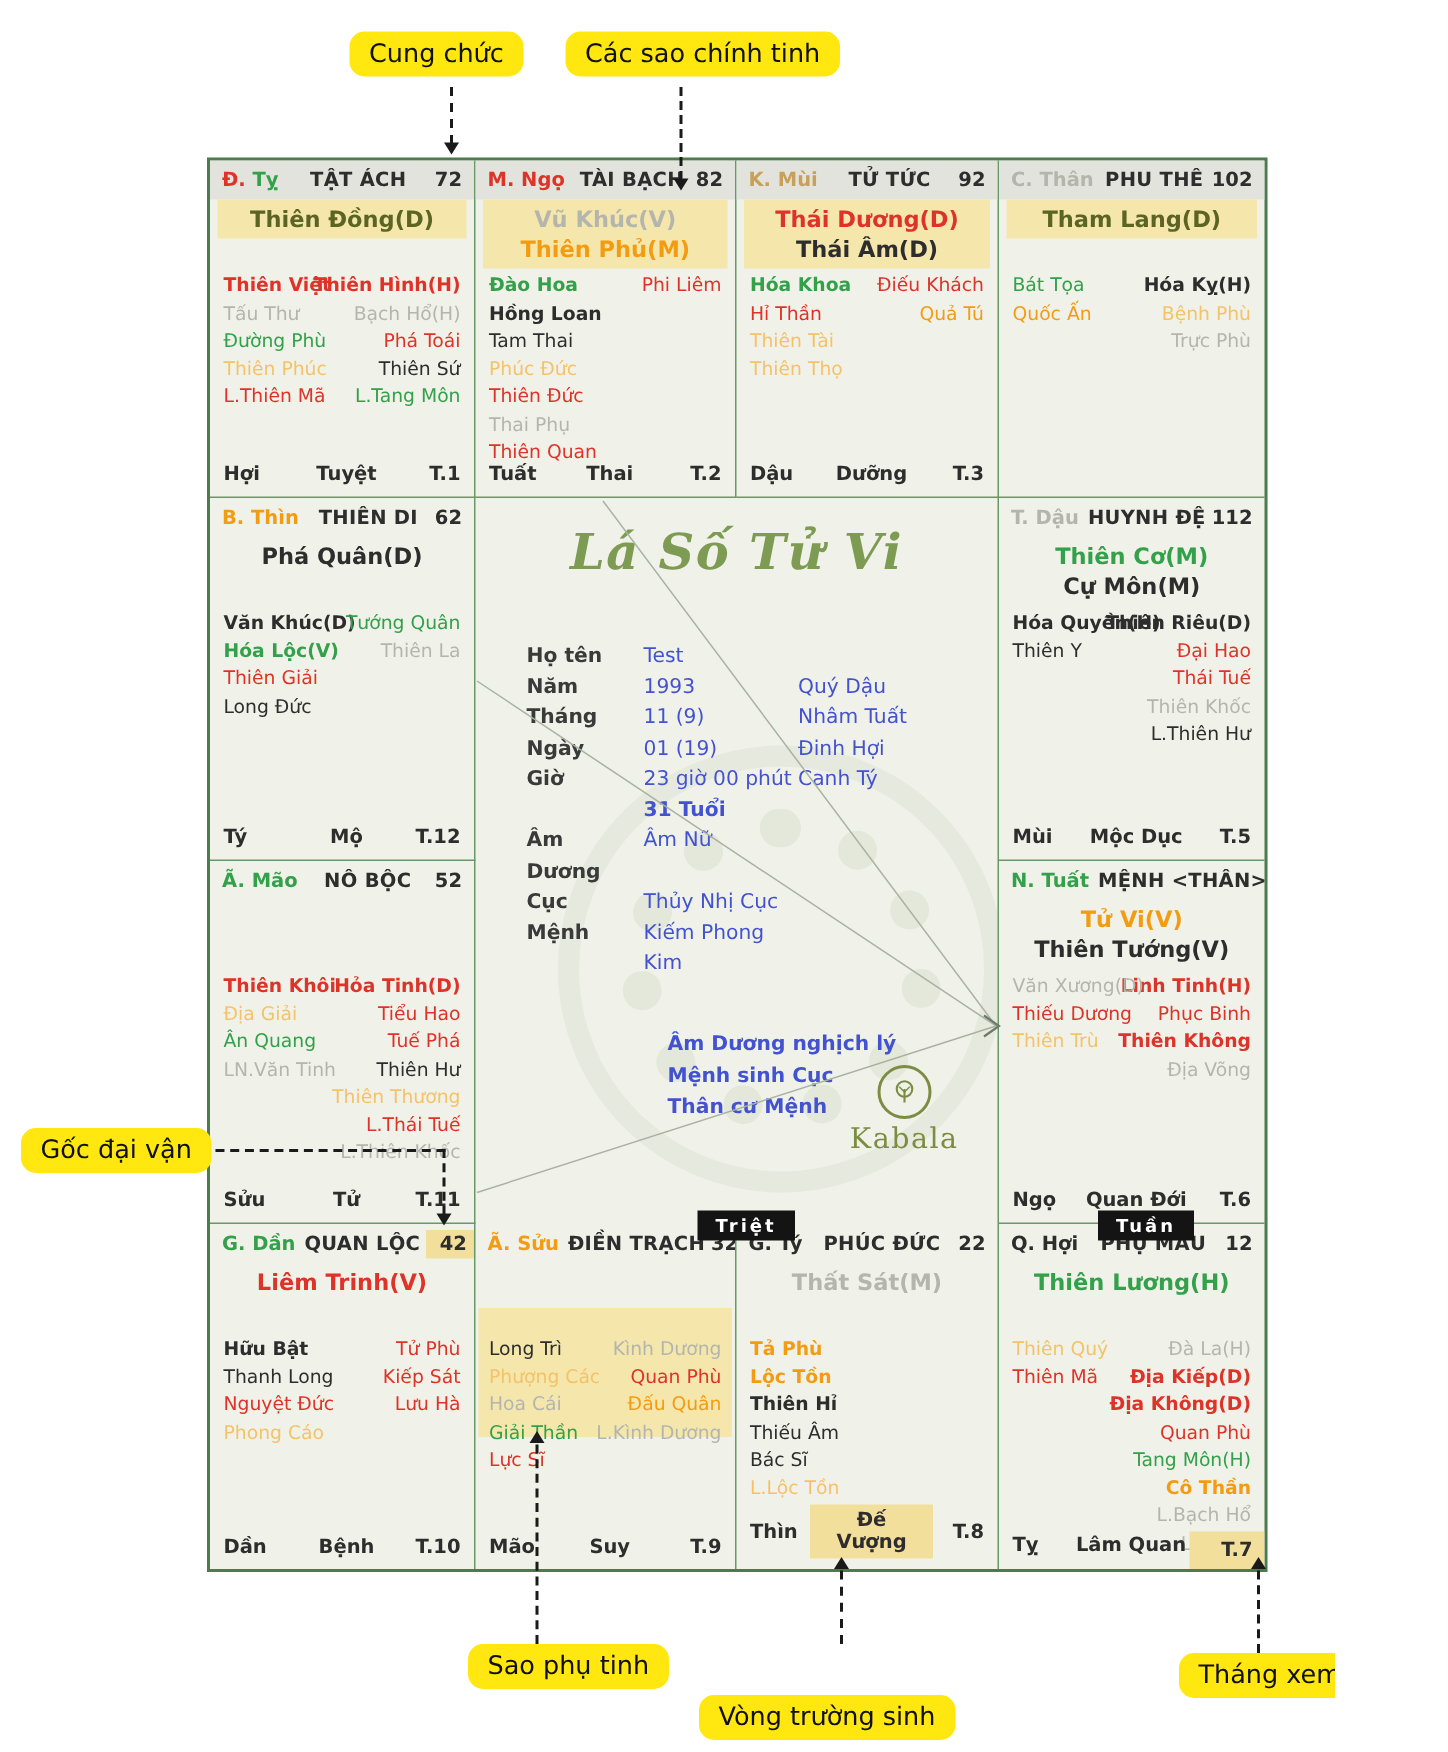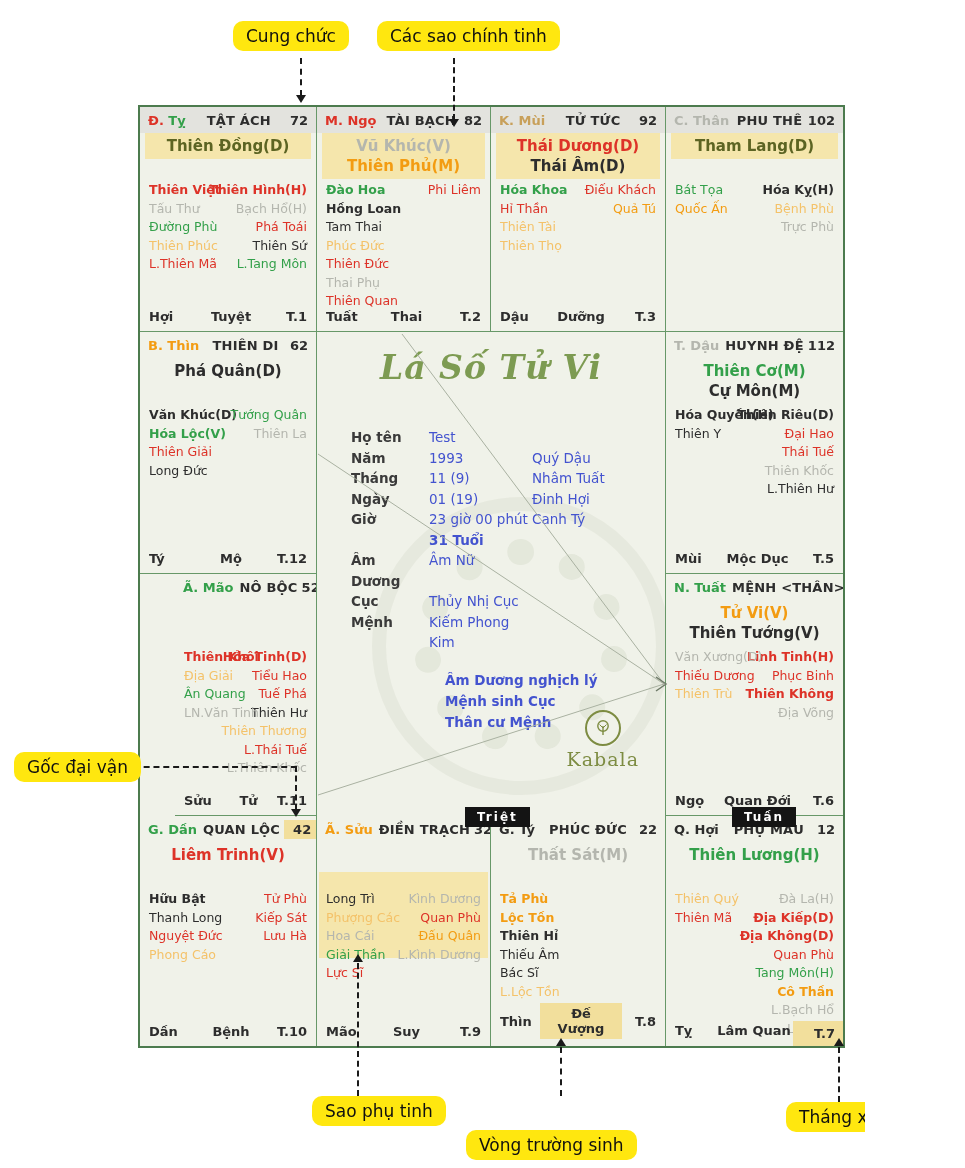--- a/index.html
+++ b/index.html
@@ -1,17 +1,17 @@
 <!DOCTYPE html>
 <html><head>
 <meta charset="utf-8">
 <style>
   html,body{margin:0;padding:0;background:#fff;}
   body{font-family:"DejaVu Sans","Liberation Sans",sans-serif;}
-  .stage{position:relative;width:865px;height:1168px;background:#fff;overflow:hidden;}
+  .stage{position:relative;width:865px;height:1168px;background:#fff;overflow:hidden;padding-left:25px;}
 
   
   .chart{position:absolute;left:138px;top:105px;width:707px;height:943px;
          background:#f0f2e9;border:2px solid #4c7b4e;box-sizing:border-box;}
   .grid{display:grid;width:100%;height:100%;
         grid-template-columns:177px 174px 175px 177px;
         grid-template-rows:225px 242px 242px 230px;}
   .palace{position:relative;border-right:1px solid #679868;border-bottom:1px solid #679868;
           box-sizing:border-box;overflow:hidden;}
   .palace.last-col{border-right:none;}
@@ -62,21 +62,21 @@
            border-radius:50%;border:26px dotted rgba(148,160,124,.12);}
   .cv-title{margin-top:16px;text-align:center;font-family:"DejaVu Serif","Liberation Serif",serif;
             font-style:italic;font-weight:bold;font-size:33px;color:#7d9b52;letter-spacing:1px;}
   .info{position:absolute;left:34px;top:95px;font-size:13.5px;line-height:20.5px;}
   .info-row{display:flex;}
   .info-row.gap{margin-top:18px;}
   .info-row .lab{width:78px;font-weight:600;color:#3a3a3a;}
   .info-row .val{width:103px;color:#4353cf;}
   .info-row .val.b{font-weight:bold;}
   .info-row .ext{color:#4353cf;}
-  .notes{position:absolute;left:128px;top:338px;font-size:13.5px;line-height:21px;
+  .notes{position:absolute;left:128px;top:354px;font-size:13.5px;line-height:21px;
          color:#4353cf;font-weight:bold;}
   .logo{position:absolute;right:26px;bottom:46px;text-align:center;color:#7d8c42;}
   .logo .ring{width:32px;height:32px;border:2px solid #7d8c42;border-radius:50%;
         margin:0 auto 2px;display:flex;align-items:center;justify-content:center;}
   .logo .word{font-family:"DejaVu Serif","Liberation Serif",serif;font-size:19px;letter-spacing:1px;}
 
   .diag{position:absolute;left:0;top:0;z-index:5;pointer-events:none;}
   .diag line{stroke:#a9b1a1;stroke-width:1;}
   .diag polyline{stroke:#6e7a68;stroke-width:1.5;fill:none;}
 
@@ -274,21 +274,21 @@
             <div class="c-red">Thái Tuế</div>
             <div class="c-gray">Thiên Khốc</div>
             <div class="c-black">L.Thiên Hư</div>
           </div>
     <div class="foot">
       <span class="chi">Mùi</span>
       <span class="stage-n">Mộc Dục</span>
       <span class="month">T.5</span>
     </div>
   </div>
-        <div class="palace" style="grid-area: 3 / 1; margin-left: 35px;">
+        <div class="palace" style="grid-area: 3 / 1;">
     <div class="hdr">
       <span class="stem"><span class="c-green">Ã. Mão </span></span>
       <span class="pname">NÔ BỘC</span>
       <span class="pnum">52</span>
     </div>
     <div class="mains"></div>
     <div class="scol right">
             <div class="c-red b">Hỏa Tinh(D)</div>
             <div class="c-red">Tiểu Hao</div>
             <div class="c-red">Tuế Phá</div>

